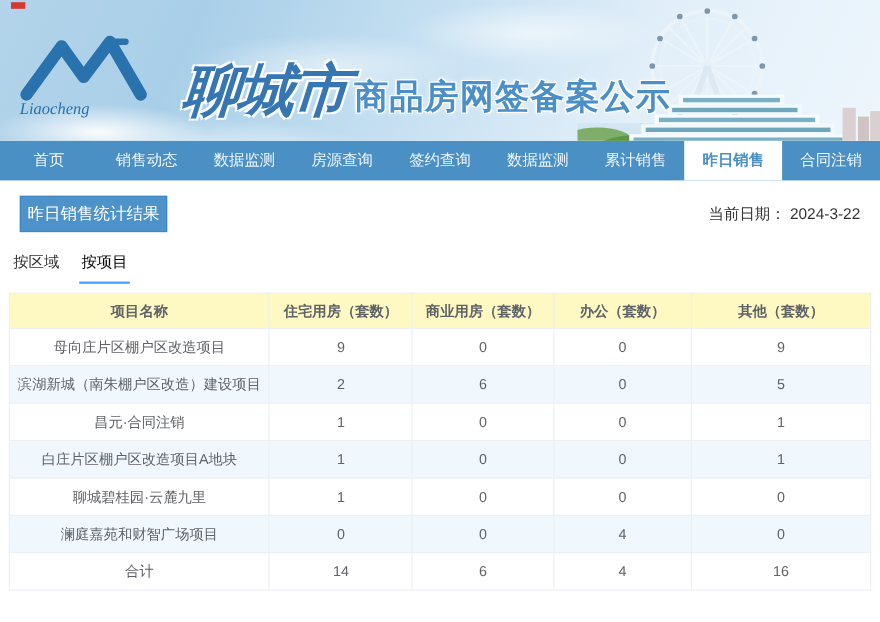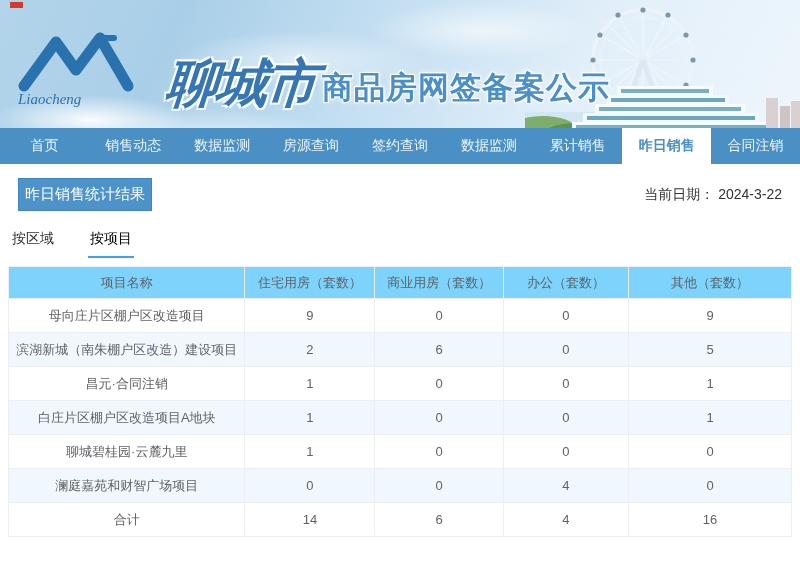--- a/index.html
+++ b/index.html
@@ -34,29 +34,29 @@
   .nav-item.active { background:#fff; color:#4a90c5;font-weight:bold; }
 
   
   .section-head { display:flex; justify-content:space-between; align-items:center;
     margin:14px 18px 0 18px; }
   .badge { background:#4d93c9; border:1px solid #3e86bf; color:#fff;
     font-size:15px; padding:6px 6px; }
   .date-wrap { font-size:14px; color:#333; }
   .date-wrap .val { margin-left:4px; }
 
-  .tabs { display:flex; gap:32px; margin:15px 18px 0 10px; }
+  .tabs { display:flex; gap:16px; margin:15px 18px 0 10px; }
   .tab { font-size:14px; color:#303133; padding:4px 2px 8px; cursor:pointer;
     border-bottom:2px solid transparent; }
   .tab.active { color:#000000; border-bottom-color:#409eff; }
 
   table { width:784px; margin:8px 8px 0; border-collapse:collapse;
     font-size:13px; color:#606266; text-align:center; table-layout:fixed; }
   th, td { border:1px solid #ebeef5; }
-  th { height:32px; background:#7dd3fc; font-weight:normal; color:#5f6368; }
+  th { height:32px; background:#fef9c3; font-weight:bold; color:#5f6368; }
   td { height:34px; background:#fff; }
   tbody tr:nth-child(even) td { background:#f0f8fd; }
   col.c-name  { width:30.2%; }
   col.c-res   { width:16.6%; }
   col.c-com   { width:16.4%; }
   col.c-off   { width:16.0%; }
   col.c-other { width:20.8%; }
 </style>
 </head>
 <body>

